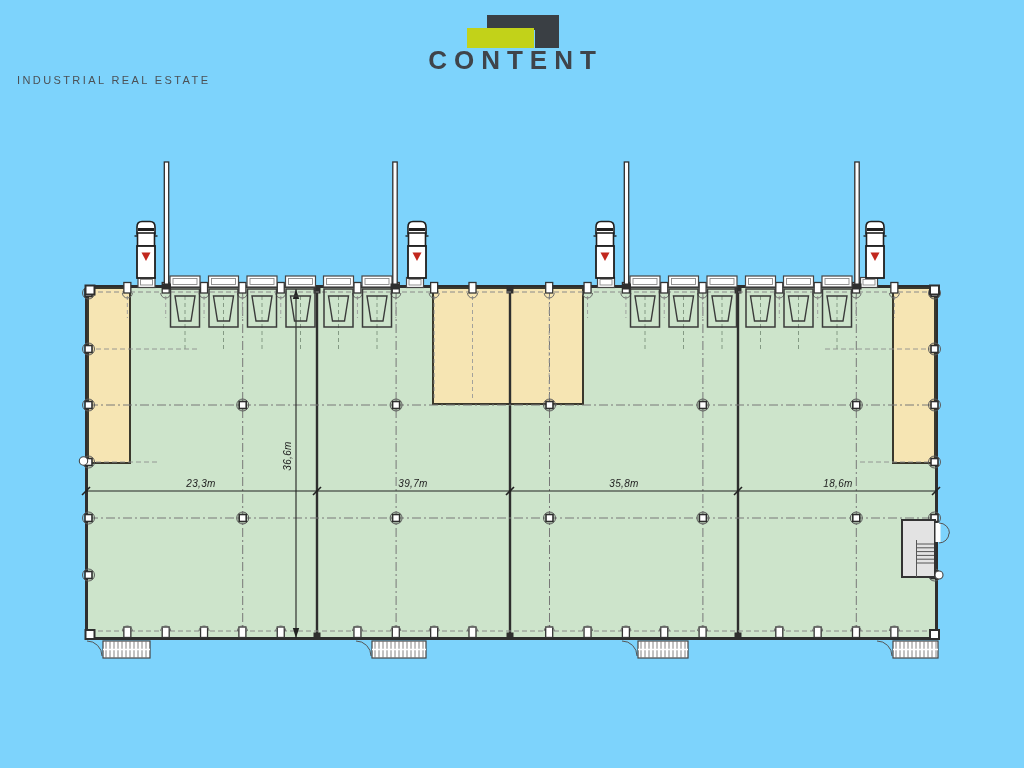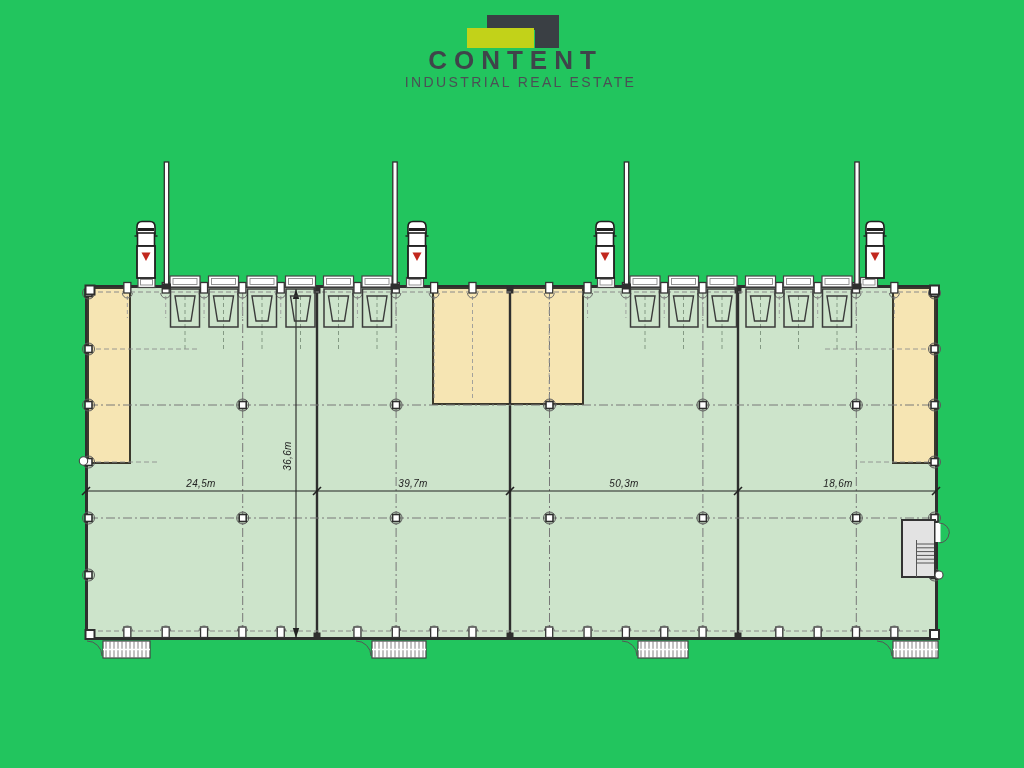--- a/index.html
+++ b/index.html
@@ -1,26 +1,26 @@
 <!DOCTYPE html>
 <html><head>
 <meta charset="utf-8">
 <style>
   html,body{margin:0;padding:0;background:#ffffff;}
-  .page{position:relative;width:1024px;height:768px;background:#22c55e;overflow:hidden;
+  .page{position:relative;width:1024px;height:768px;background:#7dd3fc;overflow:hidden;
         font-family:"Liberation Sans", sans-serif;}
   .logo{position:absolute;left:0;top:0;width:1024px;height:100px;}
   .logo-mark{position:absolute;left:452px;top:8px;width:112px;height:44px;}
   .lm-dark{position:absolute;left:0;top:0;width:112px;height:44px;
            clip-path:polygon(35px 7px,107px 7px,107px 40px,83px 40px,83px 22px,35px 22px);}
   .lm-green{position:absolute;left:15px;top:20px;width:67px;height:20px;}
   .logo-title{position:absolute;left:0;right:0;top:45px;text-align:center;
               font-size:26px;font-weight:700;letter-spacing:7px;text-indent:7px;color:#3f444a;}
-  .logo-subtitle{position:absolute;left:0;right:0;top:74px;text-align:center;
-                 font-size:14px;font-weight:500;letter-spacing:2.4px;text-indent:2px;color:#4b5055;padding-left:15px;}
+  .logo-subtitle{position:absolute;left:0;right:0;top:74px;text-align:left;
+                 font-size:11px;font-weight:500;letter-spacing:2.4px;text-indent:2px;color:#4b5055;padding-left:15px;}
   svg.plan{position:absolute;left:0;top:0;}
   .dim{position:absolute;font-size:10px;font-style:italic;color:#222;white-space:nowrap;
        transform:translate(-50%,-50%);letter-spacing:0.3px;}
   .dim-v{transform:translate(-50%,-50%) rotate(-90deg);}
 </style>
 </head>
 <body>
 
 <div class="page">
 
@@ -406,18 +406,18 @@
           <rect x="867" y="228" width="16" height="3" fill="#1f1f1f" stroke="none" stroke-width="0"></rect>
           <rect x="866.5" y="233" width="17" height="13" fill="#fff" stroke="#1f1f1f" stroke-width="1.6"></rect>
           <line x1="863.5" y1="236" x2="866.5" y2="236" stroke="#1f1f1f" stroke-width="1.4"></line>
           <line x1="883.5" y1="236" x2="886.5" y2="236" stroke="#1f1f1f" stroke-width="1.4"></line>
           <rect x="866" y="246" width="18" height="32" fill="#fff" stroke="#1f1f1f" stroke-width="1.8"></rect>
           <polygon points="870.5,252.5 879.5,252.5 875,261" fill="#c1271d"></polygon>
         </g>
       </g>
     </svg>
 
-  <div class="dim" style="left:201px;top:483px">24,5m</div>
+  <div class="dim" style="left:201px;top:483px">23,3m</div>
   <div class="dim" style="left:413px;top:483px">39,7m</div>
-  <div class="dim" style="left:624px;top:483px">50,3m</div>
+  <div class="dim" style="left:624px;top:483px">35,8m</div>
   <div class="dim" style="left:838px;top:483px">18,6m</div>
   <div class="dim dim-v" style="left:287px;top:456px">36,6m</div>
 </div>
 
 </body></html>

